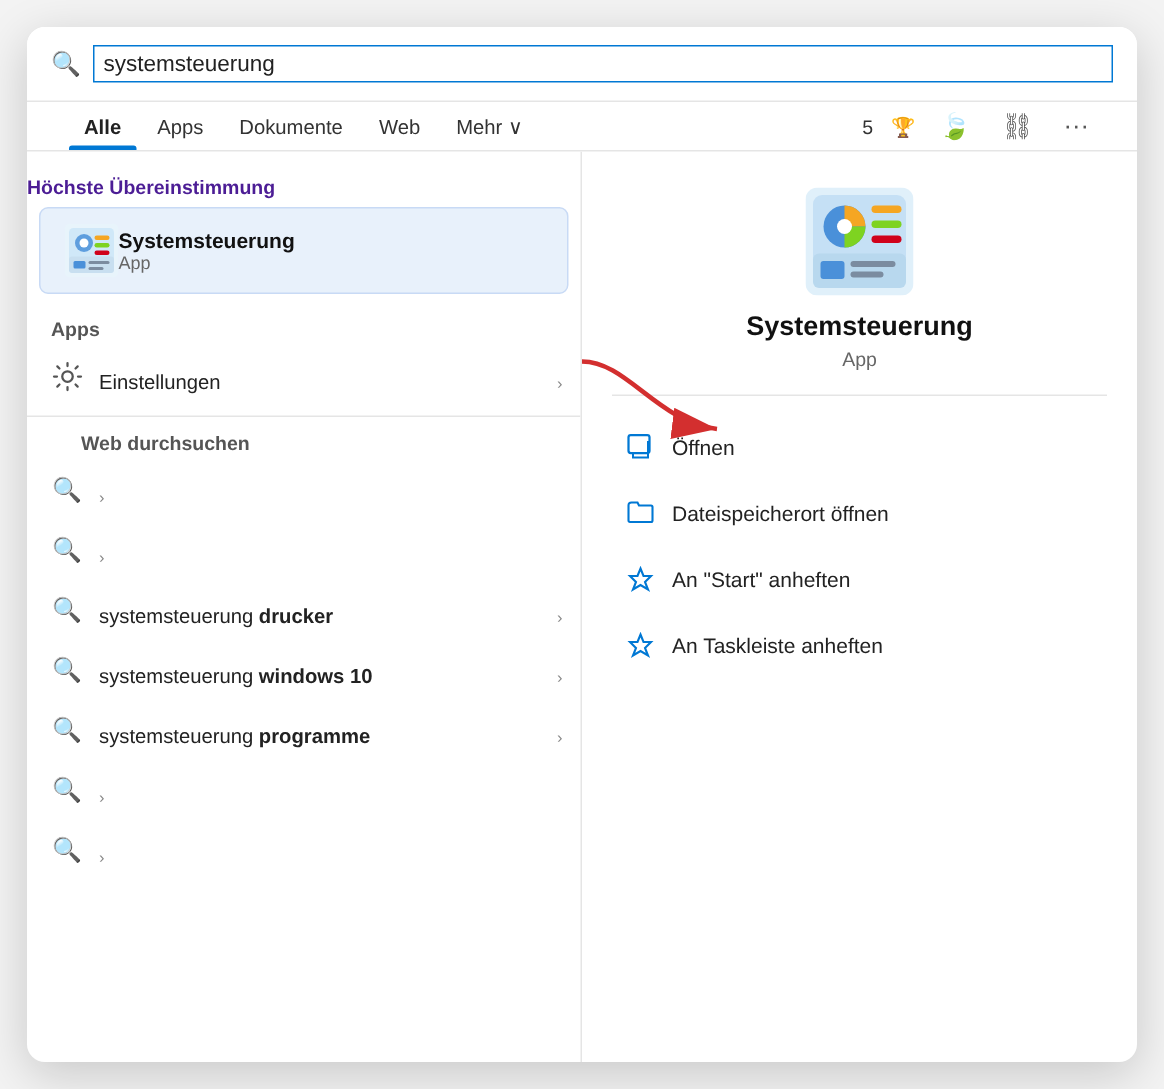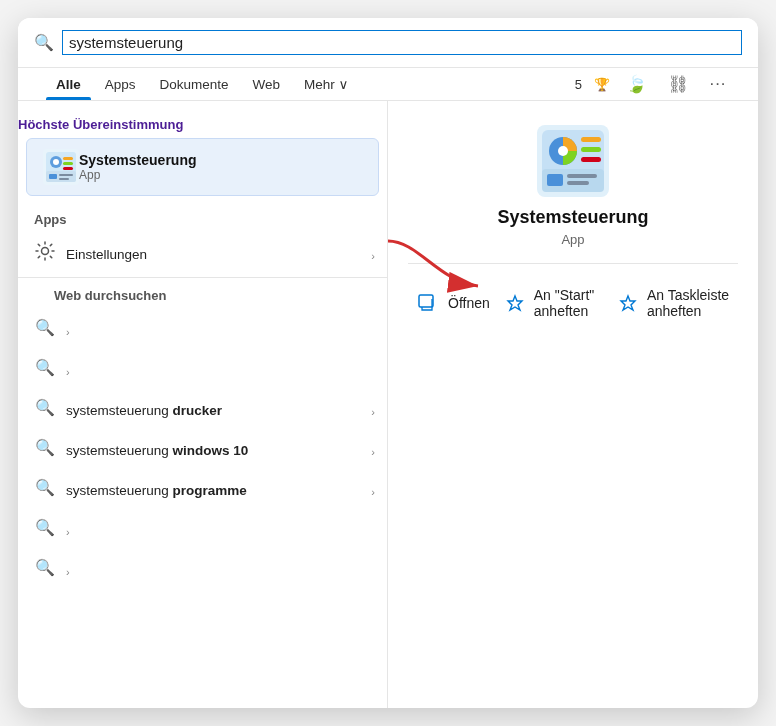--- a/index.html
+++ b/index.html
@@ -213,21 +213,21 @@
       color: #111;
       margin-bottom: 4px;
     }
     .app-detail-type {
       font-size: 13px;
       color: #666;
     }
     .action-list {
       margin-top: 12px;
       display: flex;
-      flex-direction: row;
+      flex-direction: column;
       gap: 0;
     }
     .action-item {
       display: flex;
       align-items: center;
       padding: 11px 8px;
       cursor: pointer;
       border-radius: 4px;
     }
     .action-icon {
@@ -394,20 +394,28 @@
             <svg width="18" height="18" viewBox="0 0 18 18">
               <rect x="1" y="1" width="14" height="12" rx="1.5" fill="none" stroke="#0078d4" stroke-width="1.5"></rect>
               <path d="M4 13 L4 16 L14 16 L14 5" stroke="#0078d4" stroke-width="1.3" fill="none"></path>
             </svg>
           </div>
           <span class="action-label">Öffnen</span>
         </div>
         <div class="action-item">
           <div class="action-icon">
             <svg width="18" height="18" viewBox="0 0 18 18">
+              <path d="M1 4 Q1 2 3 2 L7 2 L8 4 L16 4 Q17 4 17 5 L17 14 Q17 15 16 15 L2 15 Q1 15 1 14 Z" fill="none" stroke="#0078d4" stroke-width="1.4"></path>
+            </svg>
+          </div>
+          <span class="action-label">Dateispeicherort öffnen</span>
+        </div>
+        <div class="action-item">
+          <div class="action-icon">
+            <svg width="18" height="18" viewBox="0 0 18 18">
               <path d="M9 2 L11 7 L16 7 L12 11 L14 16 L9 13 L4 16 L6 11 L2 7 L7 7 Z" fill="none" stroke="#0078d4" stroke-width="1.4"></path>
             </svg>
           </div>
           <span class="action-label">An "Start" anheften</span>
         </div>
         <div class="action-item">
           <div class="action-icon">
             <svg width="18" height="18" viewBox="0 0 18 18">
               <path d="M9 2 L11 7 L16 7 L12 11 L14 16 L9 13 L4 16 L6 11 L2 7 L7 7 Z" fill="none" stroke="#0078d4" stroke-width="1.4"></path>
             </svg>

